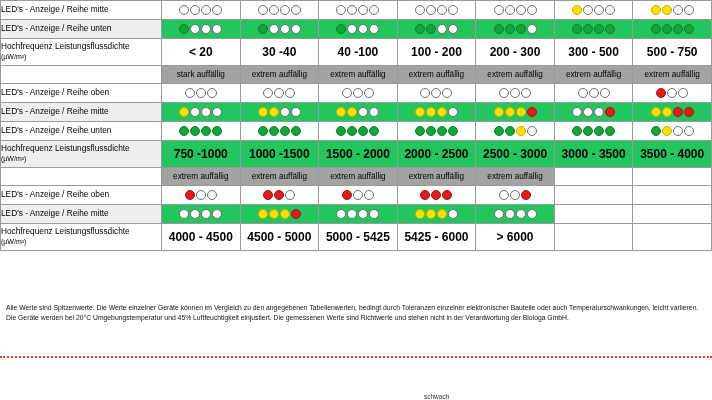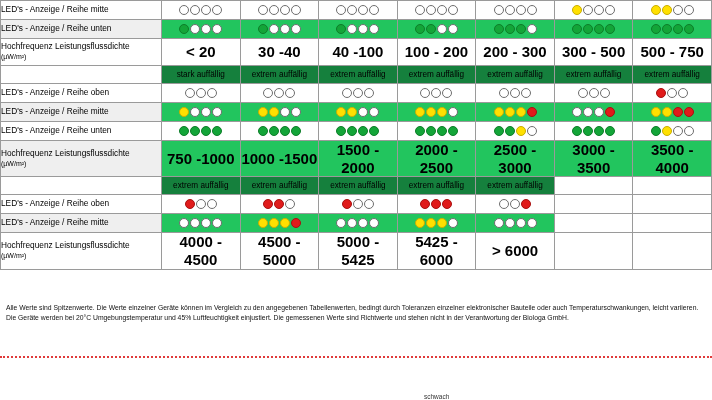--- a/index.html
+++ b/index.html
@@ -46,27 +46,27 @@
   td.cell {
     text-align: center;
     height: 18px;
     background: #ffffff;
   }
   td.cell.shade {
     background: #22c55e;
   }
   td.cell.bold {
     font-weight: bold;
-    font-size: 15px;
+    font-size: 12px;
     height: 26px;
   }
   td.cell.head {
     font-size: 8.2px;
     height: 17px;
-    background: #15803d;
+    background: #a3a3a3;
   }
   td.noborder {
     border: none;
     background: #ffffff;
   }
   .sub {
     font-size: 7px;
   }
   .leds {
     display: inline-block;

